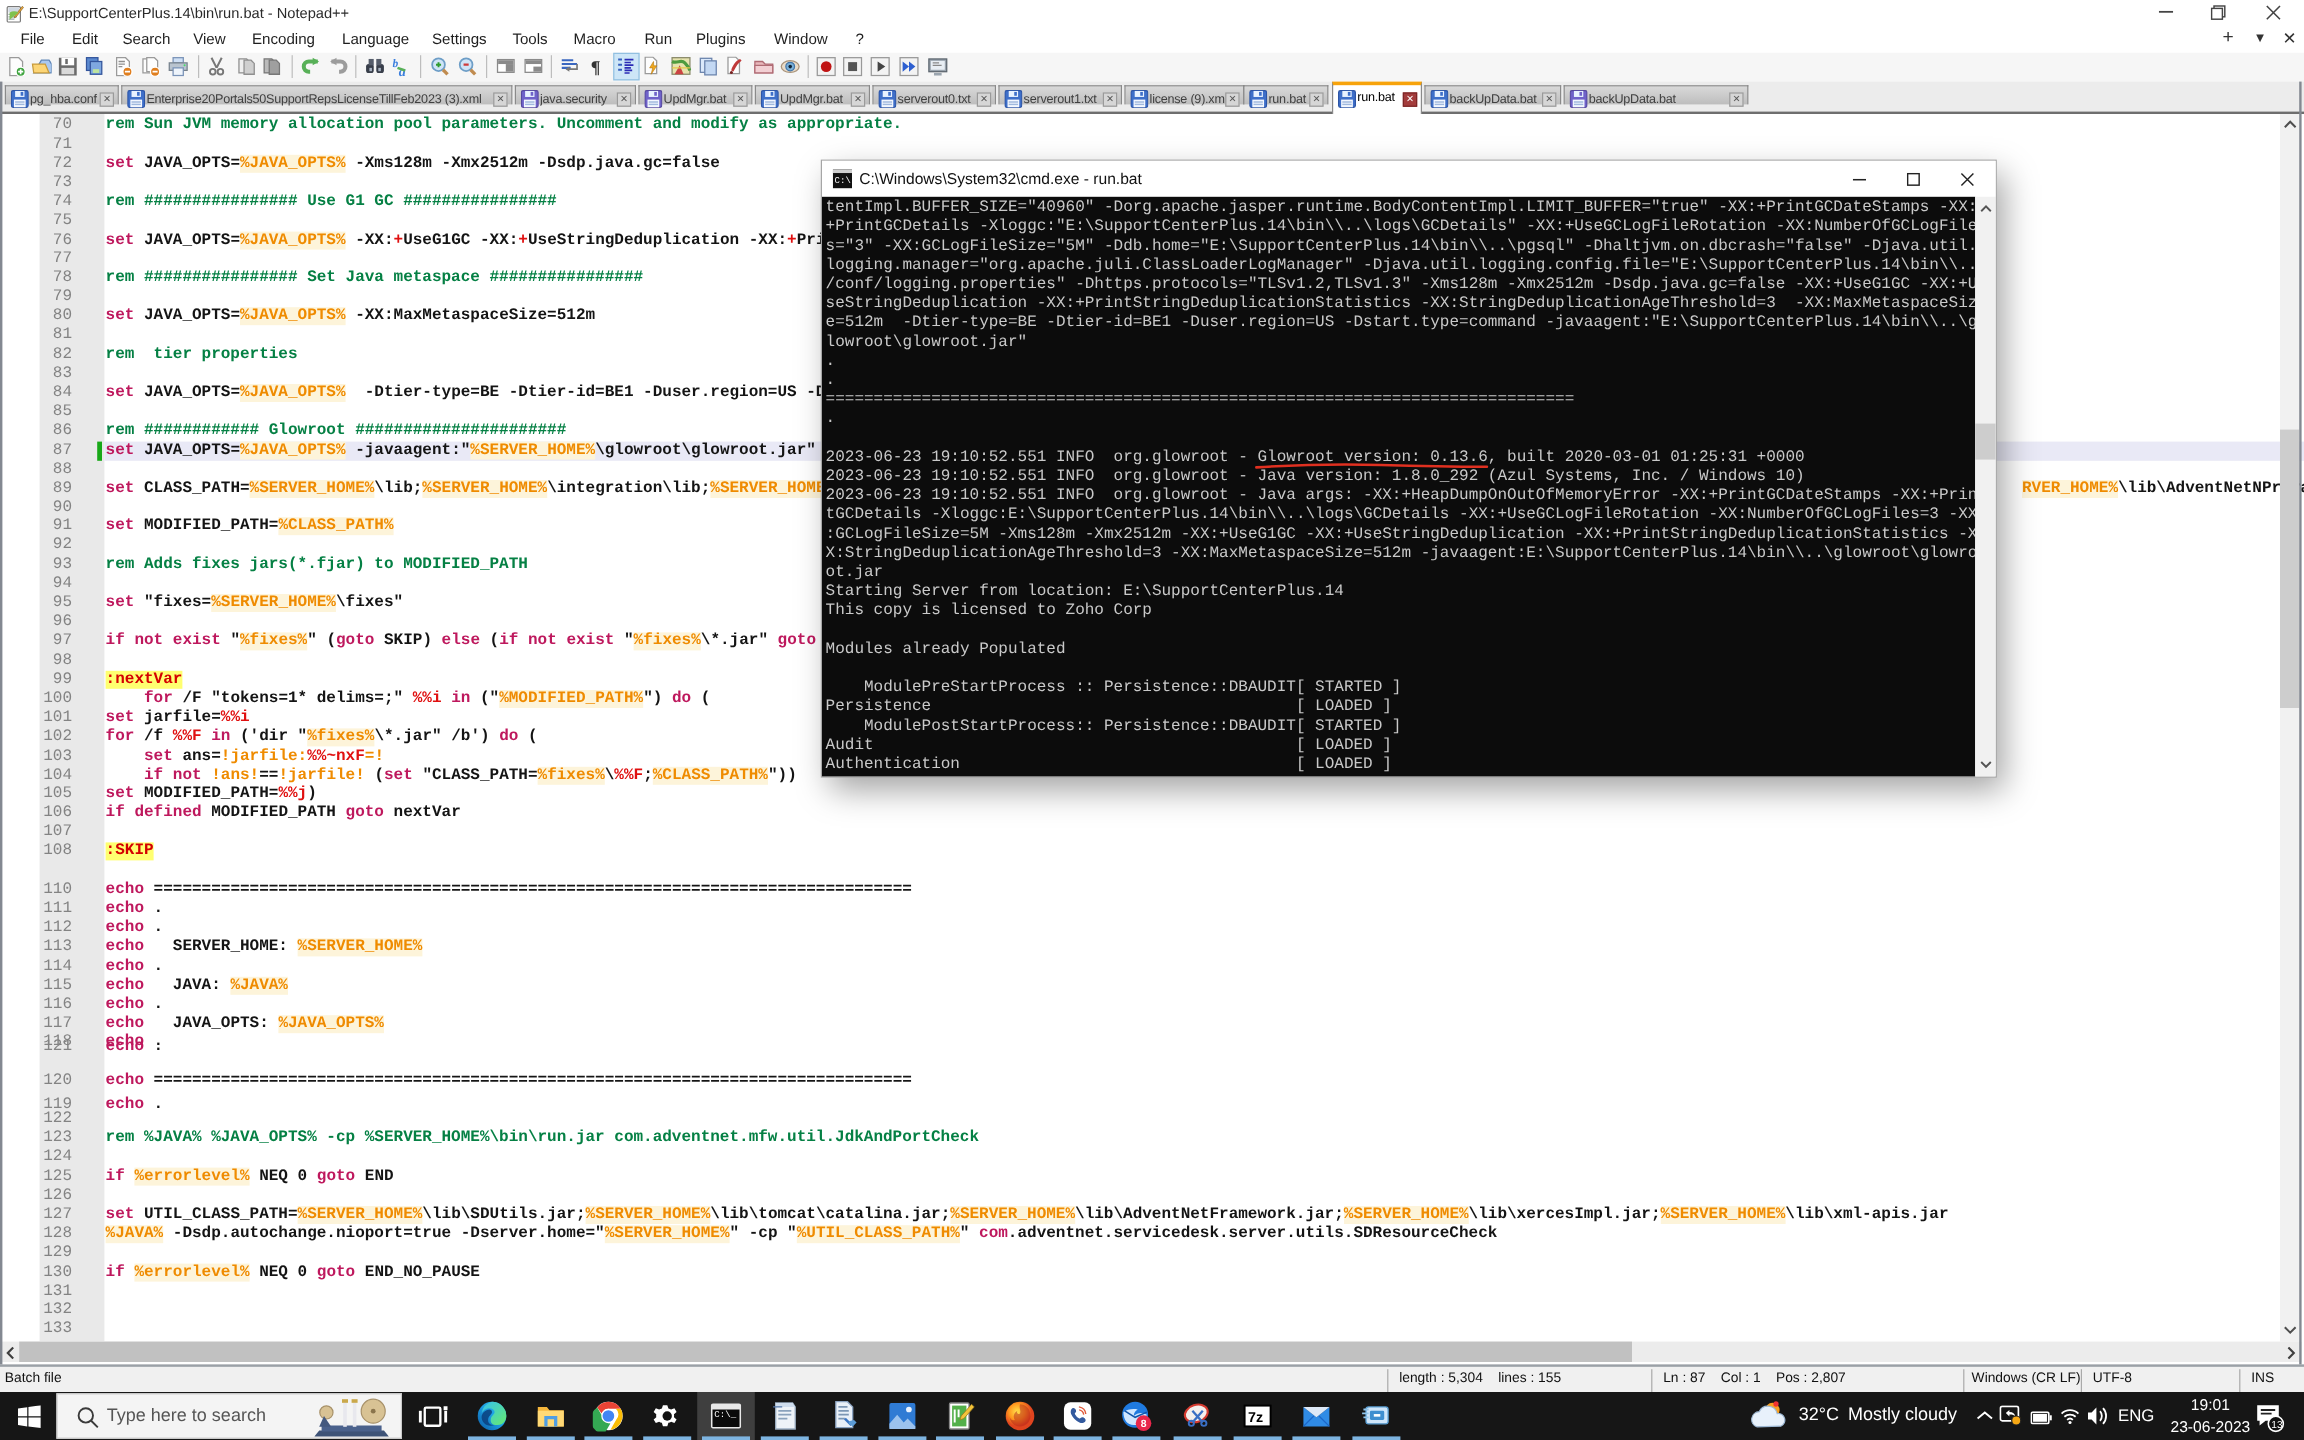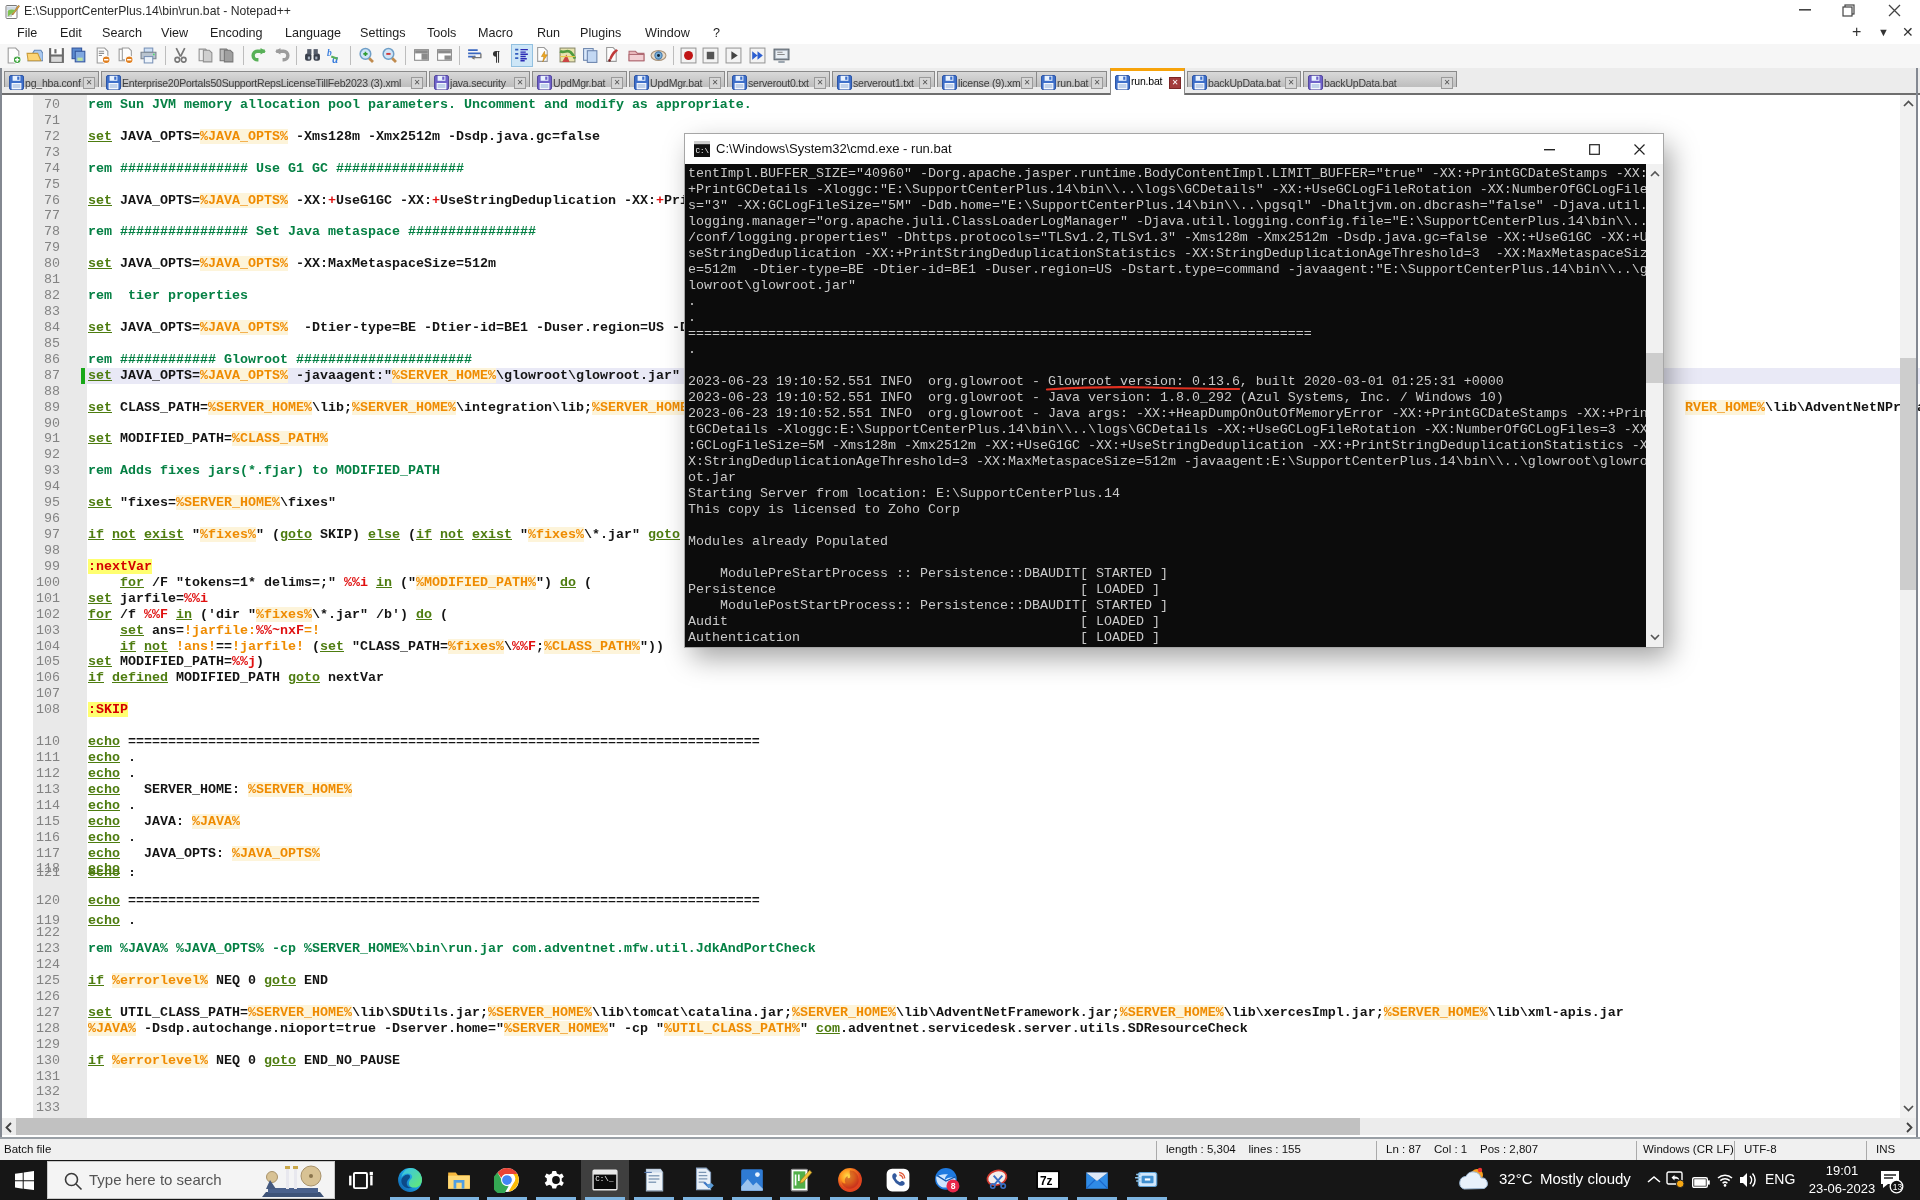--- a/index.html
+++ b/index.html
@@ -22,21 +22,21 @@
 .tlbl { position:absolute; left:20px; top:4.5px; right:15px; white-space:nowrap; overflow:hidden; }
 .tab.act .tlbl { top:4px; }
 .tx { position:absolute; right:3px; top:5px; width:12px; height:12px; background:#d6d6d6; border:1px solid #9a9a9a; color:#555; font-size:8px; line-height:10px; text-align:center; }
 .tab.act .tx { background:#a33c3c; border-color:#7c2626; color:#fff; top:6px; }
 #editor { position:absolute; left:0; top:95px; width:1918px; height:1023px; background:#fff; overflow:hidden;
   font-family:"Liberation Mono",monospace; font-size:13.34px; font-weight:bold; color:#141414;margin-left:27px; }
 #gutter { position:absolute; left:6px; top:0; width:54px; height:100%; background:#e9e9e9; }
 .row { position:absolute; left:0; width:100%; height:16px; line-height:15.6px; white-space:pre; }
 .num { position:absolute; left:6px; width:27px; text-align:right; color:#838383; font-weight:normal; }
 .txt { position:absolute; left:61px; }
-.k { color:#4d7c0f;text-decoration:underline; }
+.k { color:#be185d; }
 .c { color:#058044; font-style:normal; }
 .v { color:#ef8b00; background:#fdf4da; }
 .r { color:#e01010; }
 .o { color:#ef8b00; }
 .lb { color:#d40000; background:#ffff70; }
 #hl87 { position:absolute; left:60px; top:273px; width:1840px; height:16px; background:#e9e9f6; }
 #chmark { position:absolute; left:54px; top:273px; width:4px; height:16px; background:#18a818; }
 #vscroll { position:absolute; left:1900px; top:95px; width:16px; height:1023px; background:#f1f1f1; }
 #vthumb { position:absolute; left:1900px; top:358px; width:16px; height:232px; background:#cdcdcd; }
 #hscroll { position:absolute; left:0; top:1118px; width:1918px; height:17px; background:#ececec; }

